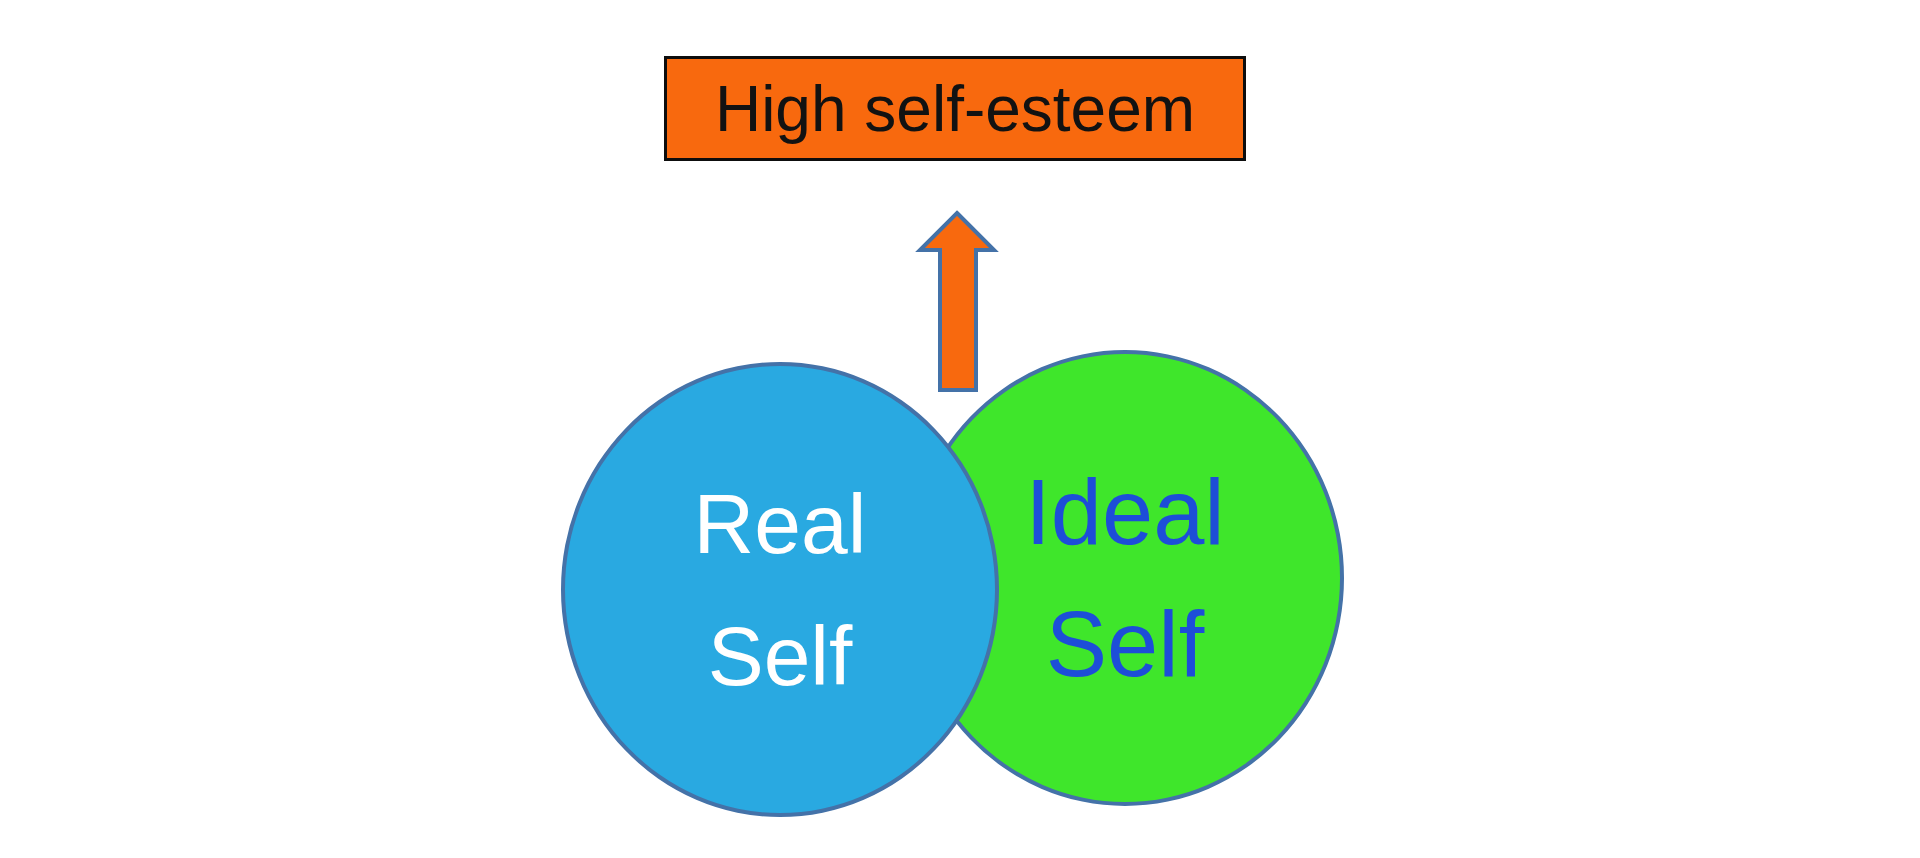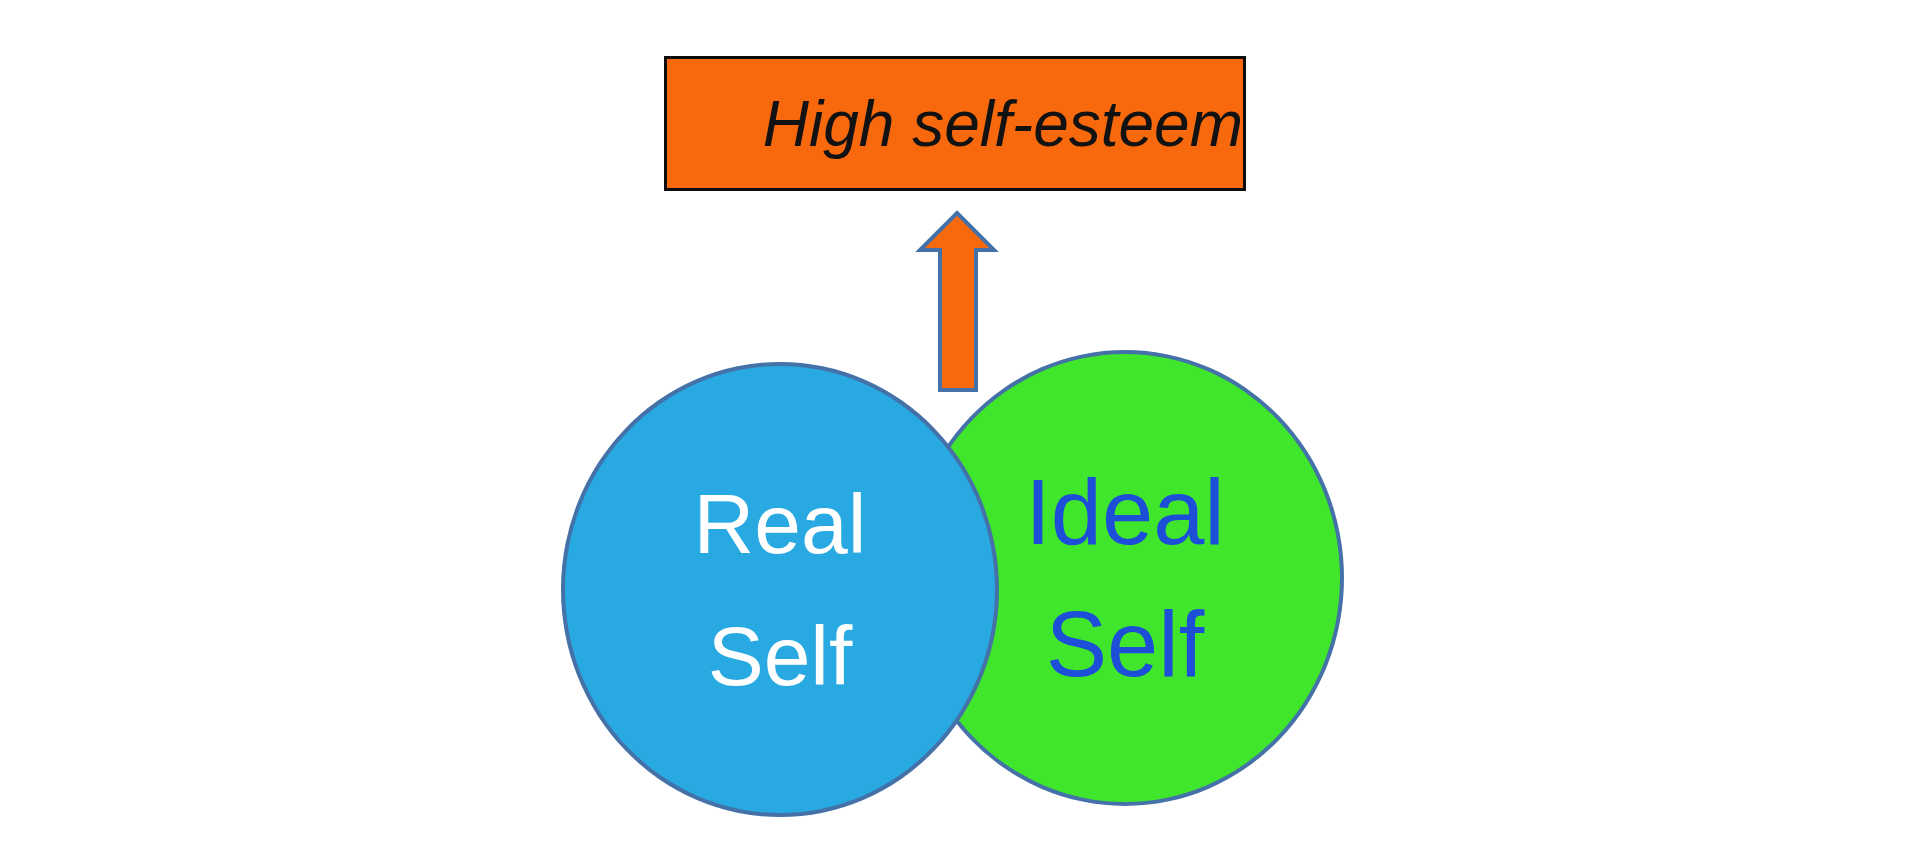--- a/index.html
+++ b/index.html
@@ -13,29 +13,28 @@
     width: 1920px;
     height: 858px;
     background: #ffffff;
     overflow: hidden;
   }
   .box {
     position: absolute;
     left: 664px;
     top: 56px;
     width: 582px;
-    height: 135px;
+    height: 105px;
     box-sizing: border-box;
     border: 3px solid #0d0d0d;
     background: #f8690e;
     display: flex;
     align-items: center;
-    justify-content: flex-end;
+    justify-content: center;
     z-index: 1;
-    font-style: italic;
   }
   .box .box-label {
     font-size: 64px;
     color: #121212;
     letter-spacing: 0;
     white-space: nowrap;
   }
   .arrow-svg {
     position: absolute;
     left: 915px;

